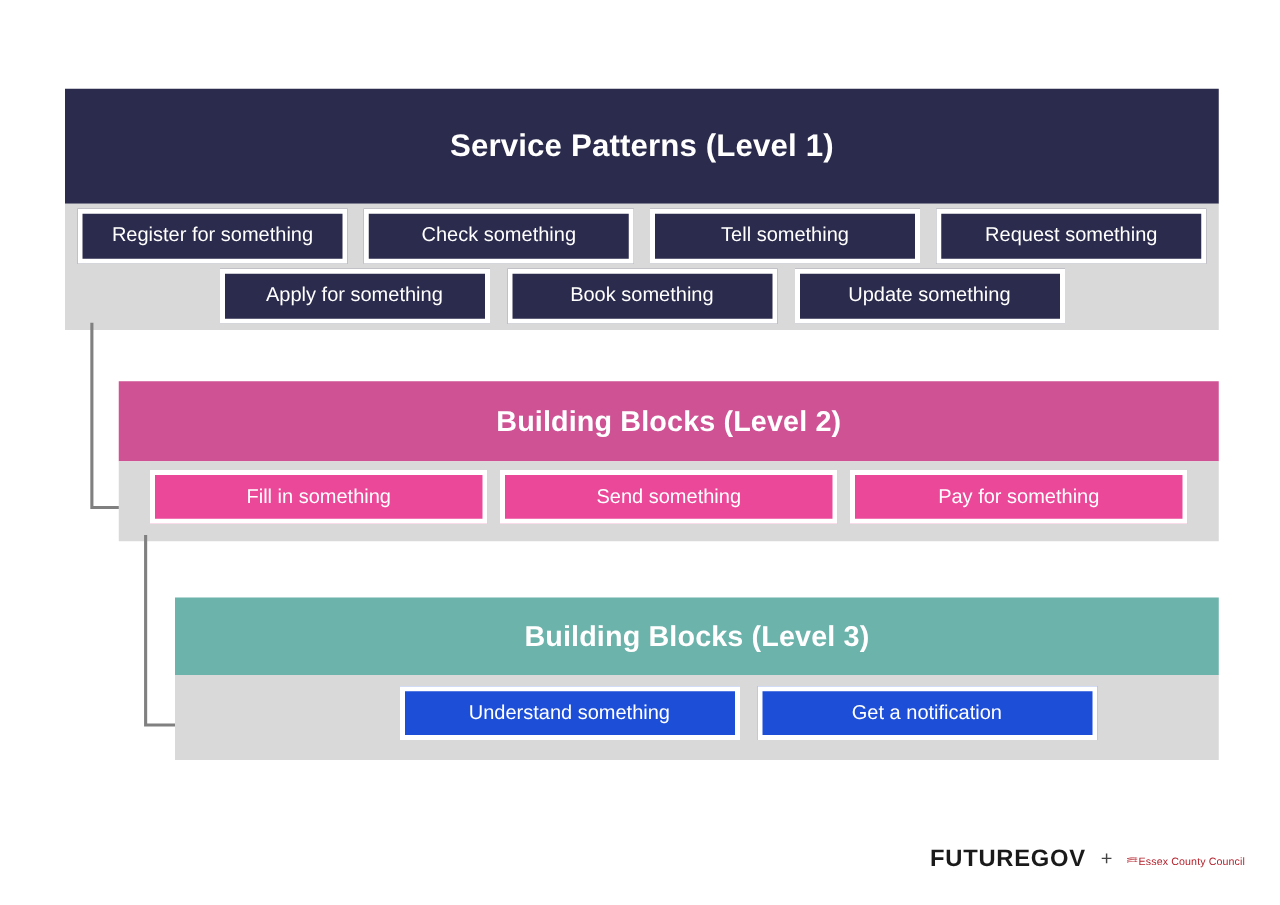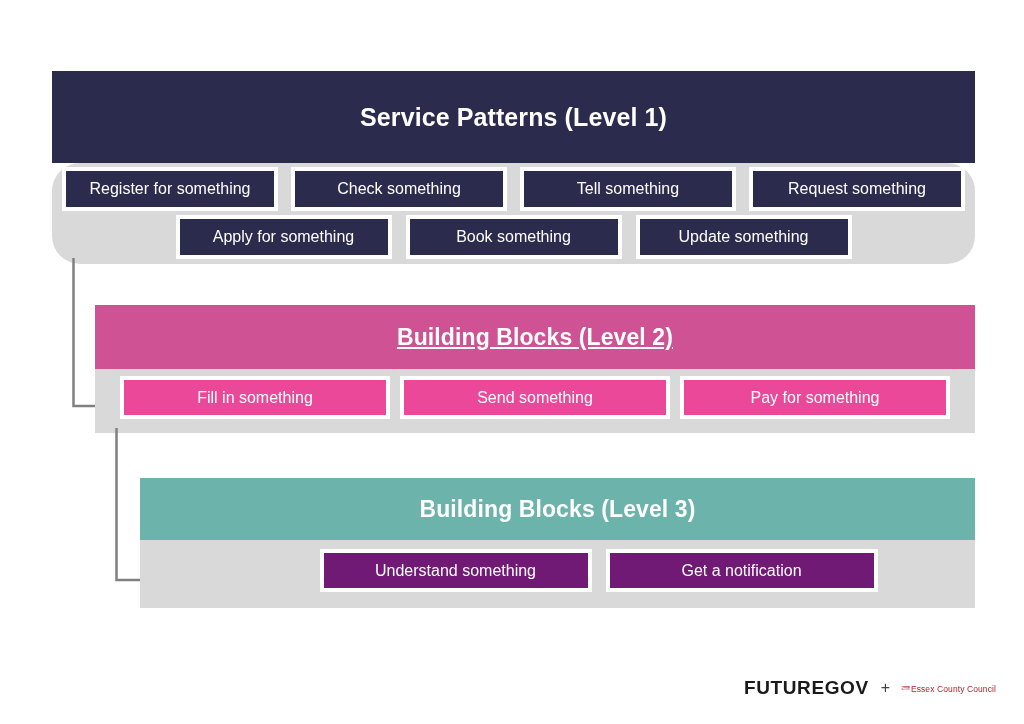--- a/index.html
+++ b/index.html
@@ -73,21 +73,20 @@
   }
   #level1 .level-header {
     height: 92px;
     background: #2b2b4d;
     font-size: 25px;
   }
   #level1 .level-tray {
     top: 92px;
     height: 101px;
     padding: 0;
-    border-radius: 28px;
   }
   #level1-row1 {
     position: absolute;
     left: 10px;
     top: 4px;
     width: 903px;
     height: 44px;
     justify-content: space-between;
   }
   #level1-row2 {
@@ -111,21 +110,20 @@
   #level2 {
     left: 95px;
     top: 305px;
     width: 880px;
     height: 128px;
   }
   #level2 .level-header {
     height: 64px;
     background: #cf5295;
     font-size: 23px;
-    text-decoration: underline;
   }
   #level2 .level-tray {
     top: 64px;
     height: 64px;
   }
   #level2-row1 {
     position: absolute;
     left: 25px;
     top: 7px;
     width: 830px;
@@ -159,21 +157,21 @@
     position: absolute;
     left: 0;
     top: 9px;
     width: 835px;
     height: 43px;
     justify-content: center;
     gap: 14px;
     padding-left: 82px;
   }
   #level3 .chip {
-    background: #701a75;
+    background: #1d4ed8;
     font-size: 16px;
     height: 43px;
     width: 272px;
   }
 
   
   .connector {
     position: absolute;
     pointer-events: none;
   }

